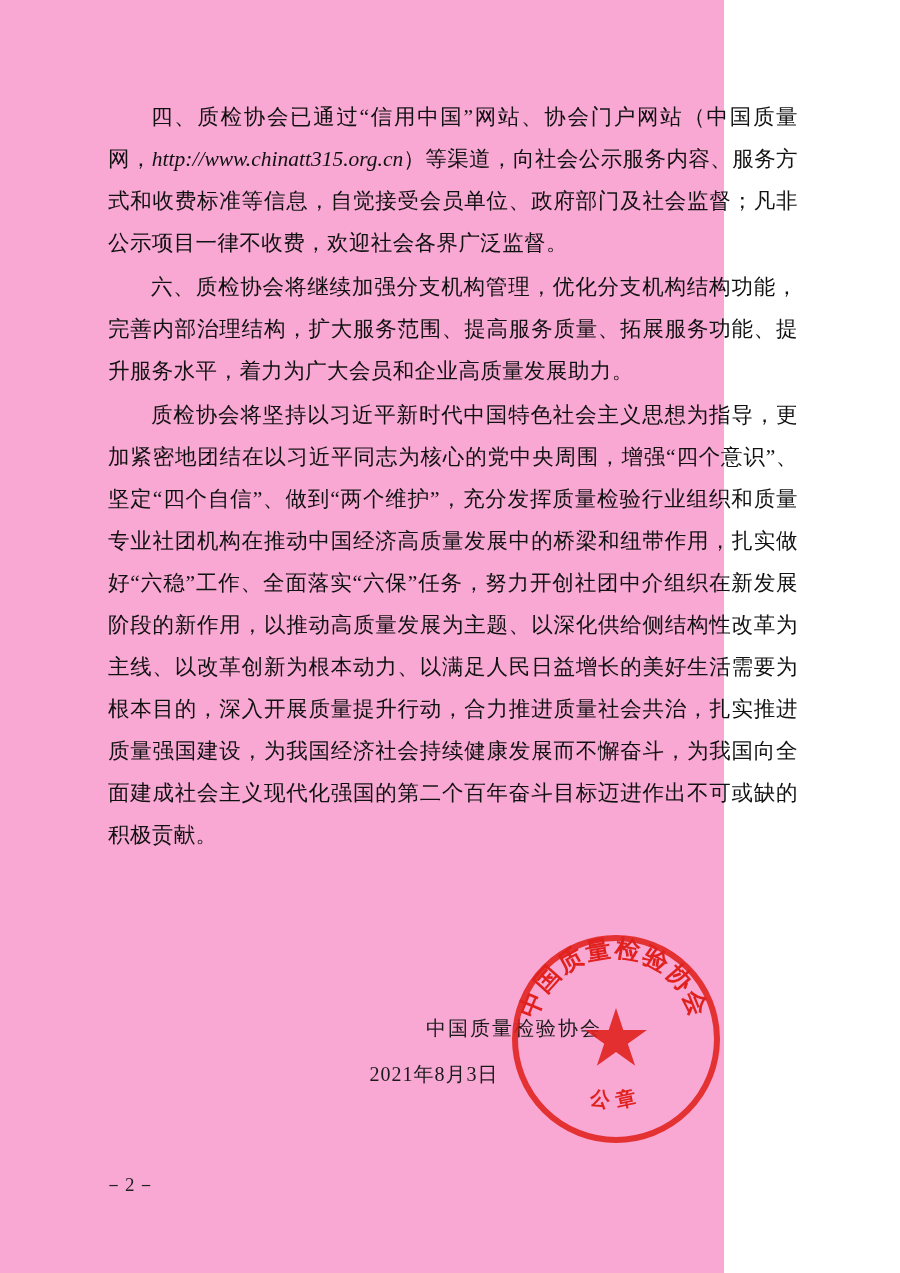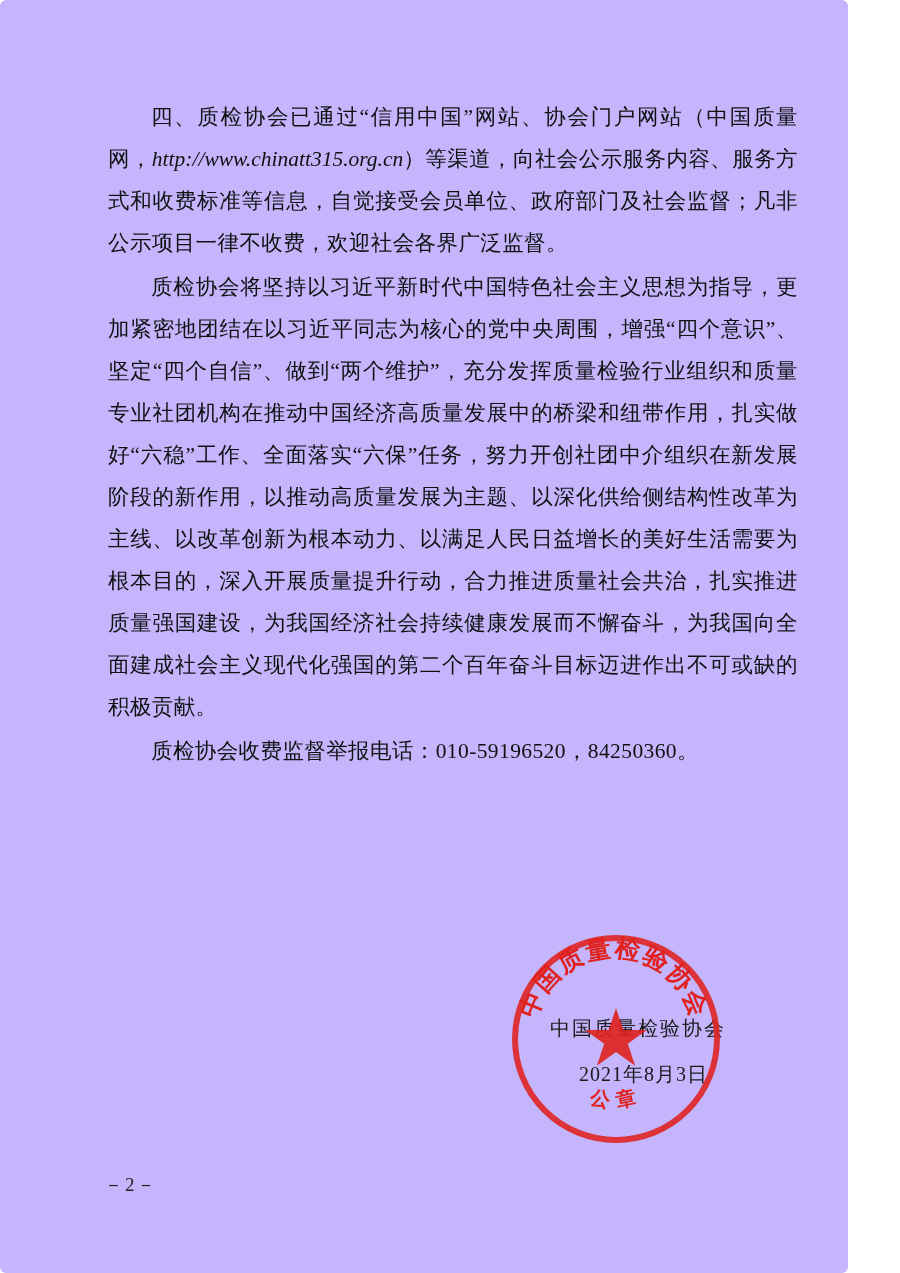--- a/index.html
+++ b/index.html
@@ -11,24 +11,23 @@
     width: 900px;
     height: 1273px;
     position: relative;
     font-family: "Liberation Serif", "DejaVu Serif", serif;
     color: #1a1a1a;
     overflow: hidden;
   }
   .page {
     position: absolute;
     left: 0; top: 0;
-    width: 848px;
+    width: 724px;
     height: 1273px;
-    background: #c4b5fd;
-    border-radius: 6px;
+    background: #f9a8d4;
   }
   .content {
     position: absolute;
     left: 108px;
     top: 96px;
     width: 690px;
   }
   p.para {
     margin: 0 0 2px 0;
     font-size: 21.5px;
@@ -58,20 +57,21 @@
     letter-spacing: 2px;
     color: #1a1a1a;
     padding-right: 22px;
   }
   .sig-date {
     font-size: 20px;
     line-height: 46px;
     letter-spacing: 1px;
     color: #1a1a1a;
     padding-right: 40px;
+    text-align: center;
   }
   
   .seal {
     position: absolute;
     left: 512px;
     top: 935px;
     width: 208px;
     height: 208px;
     pointer-events: none;
   }
@@ -124,22 +124,22 @@
     font-family: "Liberation Serif", "DejaVu Serif", serif;
   }
 </style>
 </head>
 <body>
 
 <div class="page">
 
   <div class="content">
     <p class="para">四、质检协会已通过“信用中国”网站、协会门户网站（中国质量网，<span class="url">http://www.chinatt315.org.cn</span>）等渠道，向社会公示服务内容、服务方式和收费标准等信息，自觉接受会员单位、政府部门及社会监督；凡非公示项目一律不收费，欢迎社会各界广泛监督。</p>
+    <p class="para">六、质检协会将继续加强分支机构管理，优化分支机构结构功能，完善内部治理结构，扩大服务范围、提高服务质量、拓展服务功能、提升服务水平，着力为广大会员和企业高质量发展助力。</p>
     <p class="para">质检协会将坚持以习近平新时代中国特色社会主义思想为指导，更加紧密地团结在以习近平同志为核心的党中央周围，增强“四个意识”、坚定“四个自信”、做到“两个维护”，充分发挥质量检验行业组织和质量专业社团机构在推动中国经济高质量发展中的桥梁和纽带作用，扎实做好“六稳”工作、全面落实“六保”任务，努力开创社团中介组织在新发展阶段的新作用，以推动高质量发展为主题、以深化供给侧结构性改革为主线、以改革创新为根本动力、以满足人民日益增长的美好生活需要为根本目的，深入开展质量提升行动，合力推进质量社会共治，扎实推进质量强国建设，为我国经济社会持续健康发展而不懈奋斗，为我国向全面建成社会主义现代化强国的第二个百年奋斗目标迈进作出不可或缺的积极贡献。</p>
-    <p class="para">质检协会收费监督举报电话：010-59196520，84250360。</p>
   </div>
 
   <div class="signature-block">
     <div class="sig-line">中国质量检验协会</div>
     <div class="sig-date">2021年8月3日</div>
   </div>
 
   <div class="seal">
     <div class="seal-ring"></div>
     <svg width="208" height="208" viewBox="0 0 208 208">

